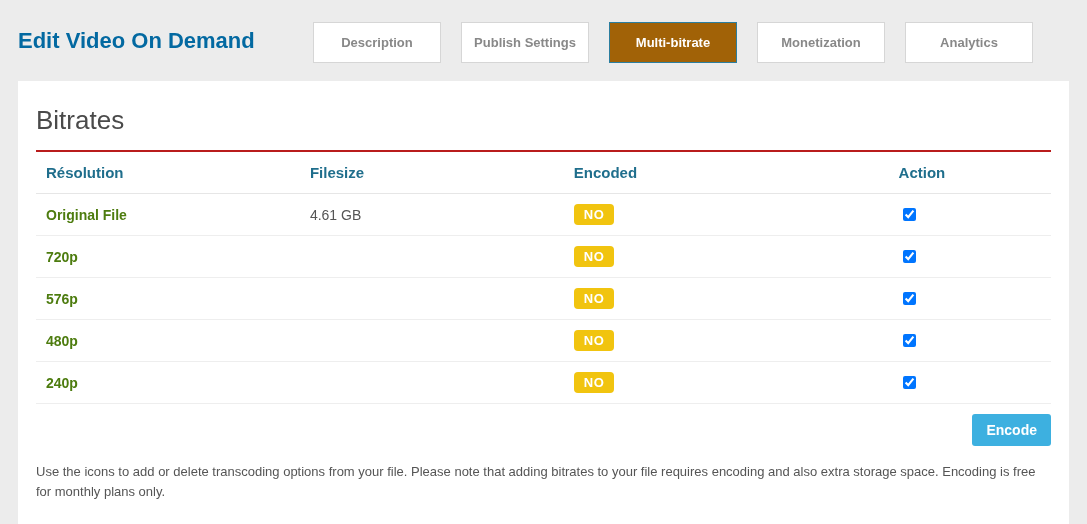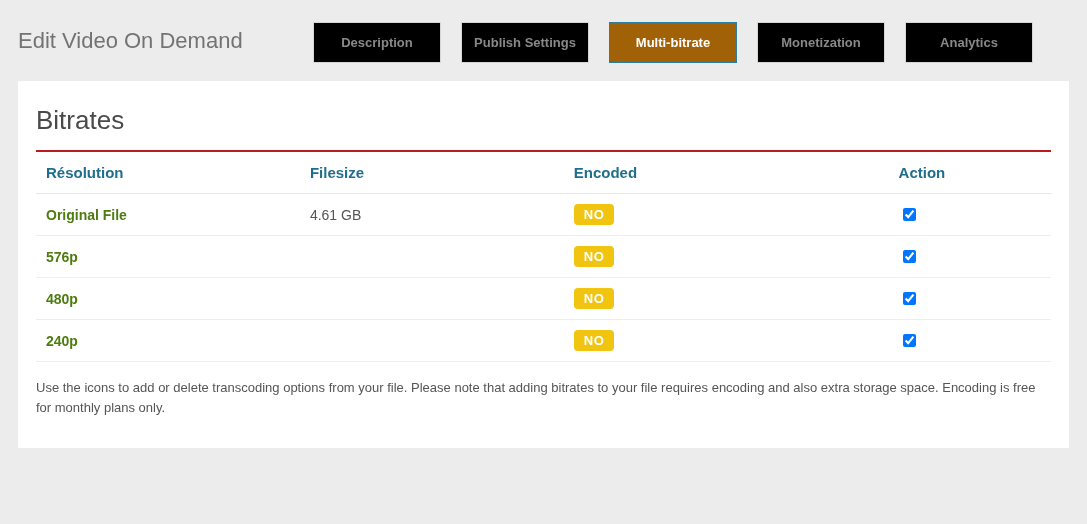--- a/index.html
+++ b/index.html
@@ -14,33 +14,33 @@
   .page {
     padding: 12px 18px 30px 18px;
   }
   .header-row {
     display: flex;
     align-items: flex-start;
     padding: 10px 0 18px 0;
   }
   .page-title {
     font-size: 22px;
-    color: #737373;
-    font-weight: 400;
+    color: #0369a1;
+    font-weight: 700;
     padding-top: 6px;
     padding-left: 0;
     width: 295px;
   }
   .tabs {
     display: flex;
     gap: 20px;
   }
   .tab {
     border: 1px solid #d6d6d6;
-    background: #000000;
+    background: #ffffff;
     color: #888;
     font-weight: 700;
     font-size: 13px;
     padding: 12px 0;
     width: 128px;
     text-align: center;
     cursor: pointer;
     user-select: none;
   }
   .tab.active {
@@ -156,36 +156,45 @@
         </tr>
       </thead>
       <tbody id="bitrates-body">
           <tr>
             <td class="res-cell">Original File</td>
             <td>4.61 GB</td>
             <td><span class="badge-no">NO</span></td>
             <td class="action-cell"><input type="checkbox" checked="" style=""></td>
           </tr>
           <tr>
+            <td class="res-cell">720p</td>
+            <td></td>
+            <td><span class="badge-no">NO</span></td>
+            <td class="action-cell"><input type="checkbox" checked="" style=""></td>
+          </tr>
+          <tr>
             <td class="res-cell">576p</td>
             <td></td>
             <td><span class="badge-no">NO</span></td>
             <td class="action-cell"><input type="checkbox" checked="" style=""></td>
           </tr>
           <tr>
             <td class="res-cell">480p</td>
             <td></td>
             <td><span class="badge-no">NO</span></td>
             <td class="action-cell"><input type="checkbox" checked="" style=""></td>
           </tr>
           <tr>
             <td class="res-cell">240p</td>
             <td></td>
             <td><span class="badge-no">NO</span></td>
             <td class="action-cell"><input type="checkbox" checked="" style=""></td>
           </tr>
         </tbody>
     </table>
 
+    <div class="encode-row">
+      <button class="encode-btn">Encode</button>
+    </div>
 
     <div class="helper-text">Use the icons to add or delete transcoding options from your file. Please note that adding bitrates to your file requires encoding and also extra storage space. Encoding is free for monthly plans only.</div>
   </div>
 </div>
 
 </body></html>

